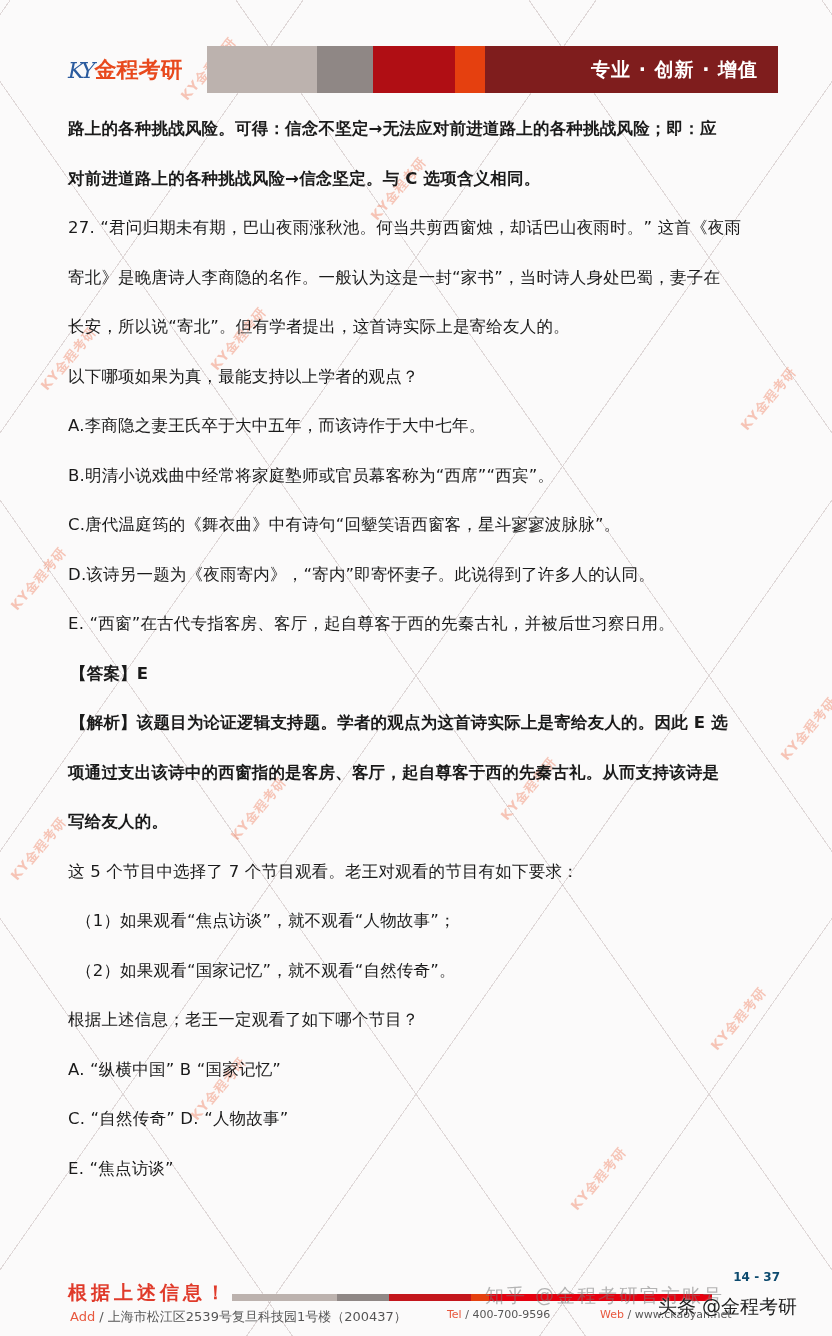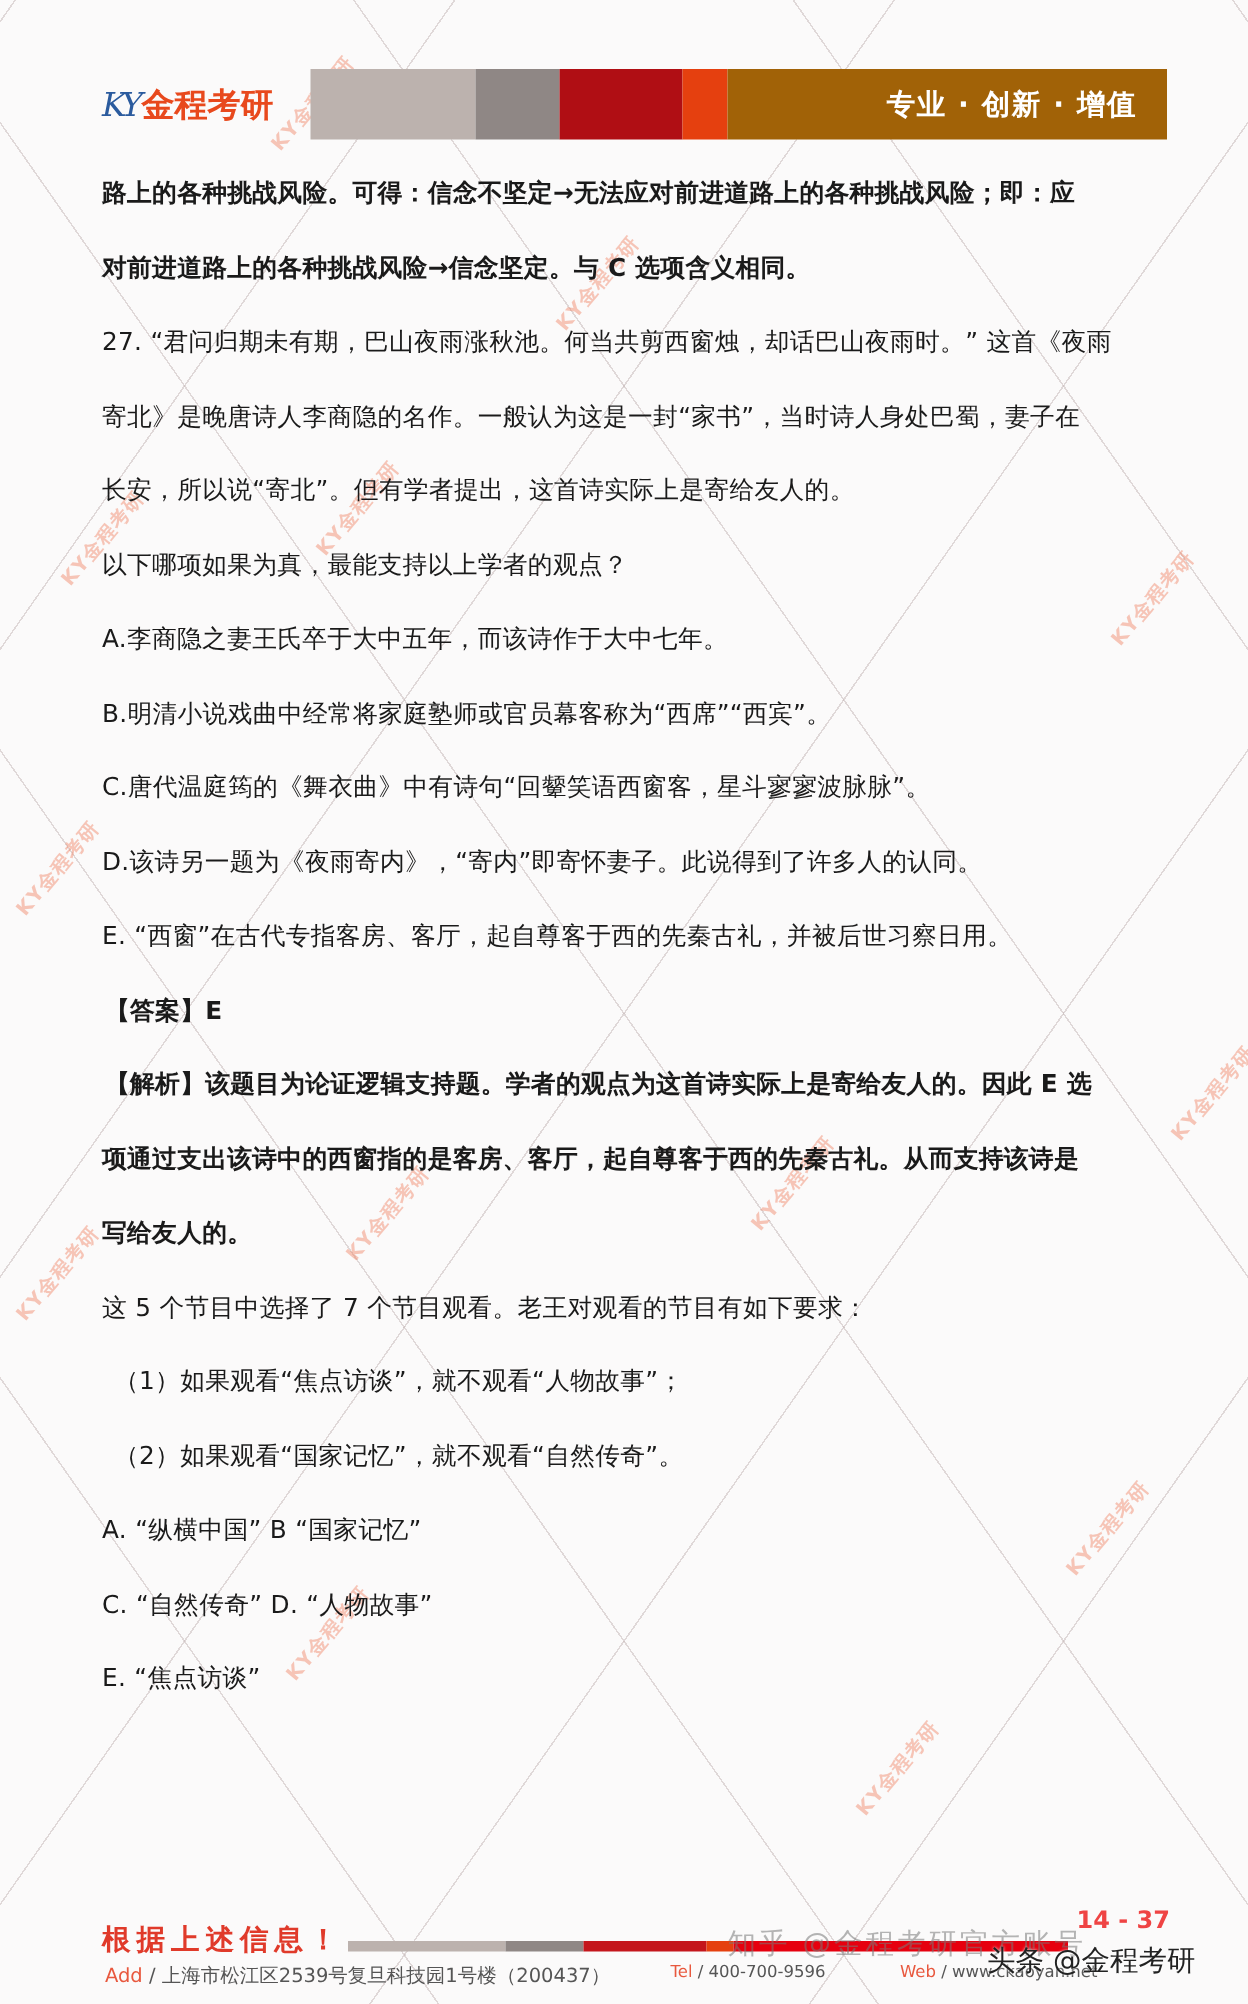--- a/index.html
+++ b/index.html
@@ -50,21 +50,21 @@
     }
     .hbar {
       position: absolute; top: 6px; height: 47px; left: 145px; right: 4px;
       display: flex;
     }
     .hbar .seg { height: 100%; }
     .hbar .s1 { width: 110px; background: #bcb2ae; }
     .hbar .s2 { width: 56px; background: #8f8785; }
     .hbar .s3 { width: 82px; background: #b00e14; }
     .hbar .s4 { width: 30px; background: #e5400f; }
-    .hbar .s5 { flex: 1; background: #a16207; position: relative; }
+    .hbar .s5 { flex: 1; background: #7f1d1d; position: relative; }
     .slogan {
       position: absolute; right: 20px; top: 11px;
       color: #fff; font-size: 19px; font-weight: bold; letter-spacing: 1px;
     }
     
     .content {
       position: absolute; left: 68px; top: 104px; width: 712px;
     }
     .line {
       font-size: 16.5px;
@@ -90,21 +90,21 @@
     .fbar .c { width: 82px; background: #c4161c; }
     .fbar .d { width: 18px; background: #e5400f; }
     .fbar .e { flex: 1; background: #e6000f; }
     .f-addr {
       position: absolute; left: 70px; top: 38px; font-size: 13px; color: #555;
     }
     .f-addr .k, .f-tel .k, .f-web .k { color: #e8583e; }
     .f-tel { position: absolute; left: 447px; top: 38px; font-size: 11px; color: #555; }
     .f-web { position: absolute; left: 600px; top: 38px; font-size: 11px; color: #555; }
     .page-no {
-      position: absolute; right: 52px; top: 0px; font-size: 16px; font-weight: bold; color: #ef4444;
+      position: absolute; right: 52px; top: 0px; font-size: 12px; font-weight: bold; color: #0c4a6e;
     }
     .wm-zhihu {
       position: absolute; left: 485px; top: 13px; font-size: 19px; color: rgba(120,120,120,0.55);
       letter-spacing: 2px; white-space: nowrap;
     }
     .wm-toutiao {
       position: absolute; left: 658px; top: 24px; font-size: 19px; color: #222; white-space: nowrap;
       text-shadow: 0 0 2px #fff;
     }
   </style>
@@ -155,20 +155,21 @@
   <div class="line">C.唐代温庭筠的《舞衣曲》中有诗句“回颦笑语西窗客，星斗寥寥波脉脉”。</div>
   <div class="line">D.该诗另一题为《夜雨寄内》，“寄内”即寄怀妻子。此说得到了许多人的认同。</div>
   <div class="line">E. “西窗”在古代专指客房、客厅，起自尊客于西的先秦古礼，并被后世习察日用。</div>
   <div class="line bold ans">【答案】E</div>
   <div class="line bold ans">【解析】该题目为论证逻辑支持题。学者的观点为这首诗实际上是寄给友人的。因此 E 选</div>
   <div class="line bold">项通过支出该诗中的西窗指的是客房、客厅，起自尊客于西的先秦古礼。从而支持该诗是</div>
   <div class="line bold">写给友人的。</div>
   <div class="line">这 5 个节目中选择了 7 个节目观看。老王对观看的节目有如下要求：</div>
   <div class="line indent">（1）如果观看“焦点访谈”，就不观看“人物故事”；</div>
   <div class="line indent">（2）如果观看“国家记忆”，就不观看“自然传奇”。</div>
+  <div class="line">根据上述信息；老王一定观看了如下哪个节目？</div>
   <div class="line">A. “纵横中国” B “国家记忆”</div>
   <div class="line">C. “自然传奇” D. “人物故事”</div>
   <div class="line">E. “焦点访谈”</div>
 </div>
 
 <div class="footer">
   <div class="page-no">14 - 37</div>
   <div class="f-slogan">根据上述信息！</div>
   <div class="fbar">
     <div class="a"></div>

